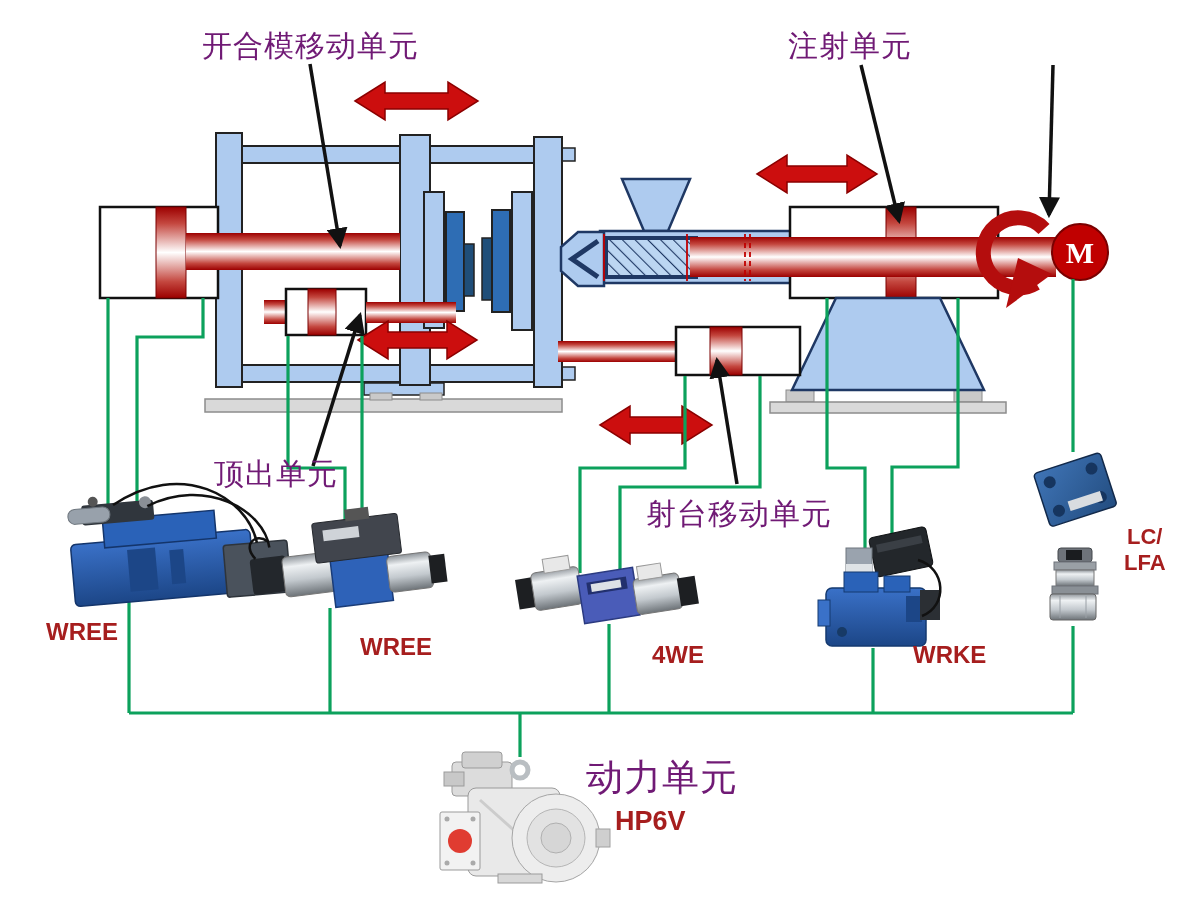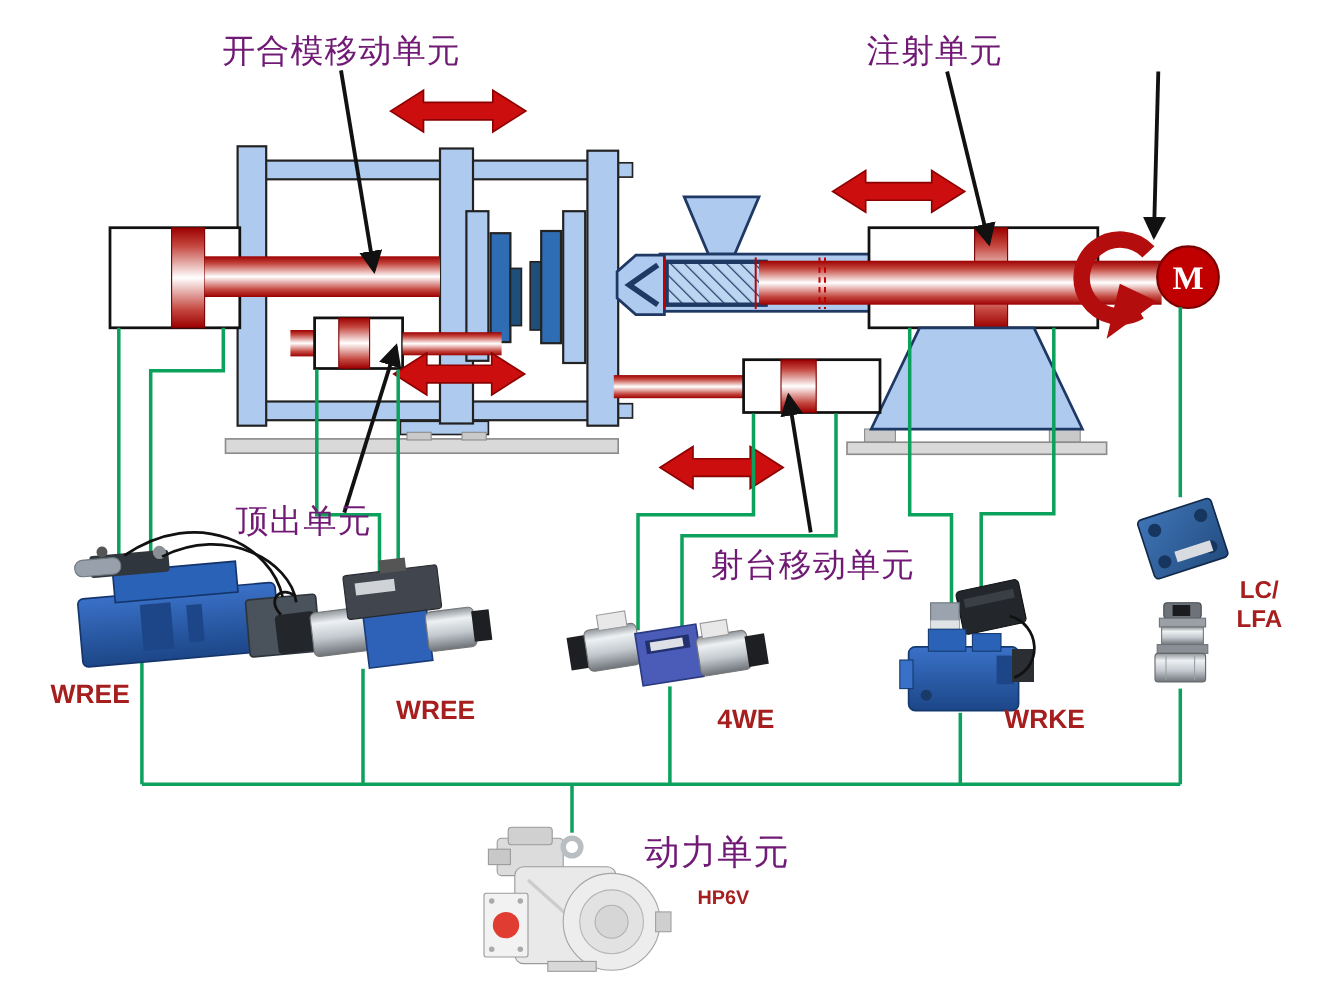--- a/index.html
+++ b/index.html
@@ -2,23 +2,23 @@
 <html><head>
 <meta charset="utf-8">
 <style>
   html,body{margin:0;padding:0;background:#ffffff;}
   .stage{position:relative;width:1200px;height:900px;background:#ffffff;overflow:hidden;
          font-family:"Liberation Sans","DejaVu Sans",sans-serif;}
   .stage svg{position:absolute;left:0;top:0;}
   .lbl{position:absolute;color:#701a75;white-space:nowrap;letter-spacing:1px;}
   .lbl-cn{font-size:30px;}
   .lbl-prod{color:#a61e1e;font-weight:bold;font-size:24px;letter-spacing:0;}
-  .lbl-power{font-size:32px;text-align:right;}
+  .lbl-power{font-size:37px;text-align:right;}
   .lbl-lclfa{font-size:22px;line-height:1.2;text-align:center;}
-  .lbl-hp6v{font-size:18px;margin-left:19px;}
+  .lbl-hp6v{font-size:27px;}
 </style>
 </head>
 <body>
 
 <div class="stage">
 
 <svg width="1200" height="900" viewBox="0 0 1200 900">
   <defs>
     <linearGradient id="gRod" x1="0" y1="0" x2="0" y2="1">
       <stop offset="0" stop-color="#9c0000"></stop>

